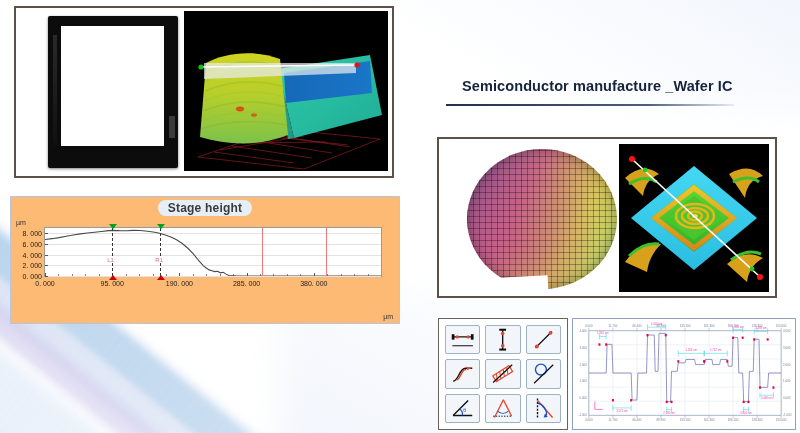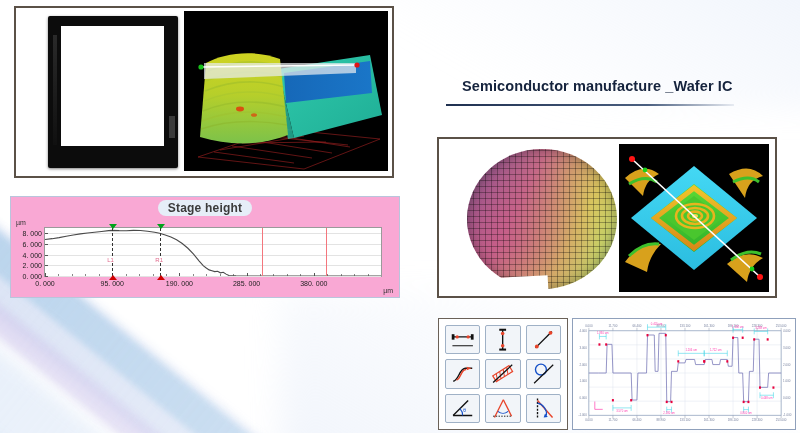--- a/index.html
+++ b/index.html
@@ -42,21 +42,21 @@
   #glass-photo{position:absolute;left:32px;top:8px;width:130px;height:152px;}
   .glass-outer{position:absolute;inset:0;background:#0c0c0c;border-radius:2px;
       box-shadow:0 1px 3px rgba(0,0,0,.5);}
   .glass-outer:after{content:"";position:absolute;left:5px;top:19px;width:4px;height:110px;
       background:linear-gradient(180deg,#2a2a2a,#101010);}
   .glass-inner{position:absolute;left:13px;top:10px;right:14px;bottom:22px;background:#fff;}
   .glass-tab{position:absolute;right:3px;top:100px;width:6px;height:22px;background:#3a3a3a;}
   #surface-3d{position:absolute;left:168px;top:3px;width:204px;height:160px;background:#000;overflow:hidden;}
 
   
-  #panel-chart{left:10px;top:196px;width:390px;height:102px;border:1px solid #b9c5dc;background:#f9a8d4;padding:0;}
+  #panel-chart{left:10px;top:196px;width:390px;height:128px;border:1px solid #b9c5dc;background:#fdba74;padding:0;}
   #chart-title{position:absolute;left:0;right:0;top:4px;text-align:center;font-size:12px;
       font-weight:bold;color:#3b3b3b;letter-spacing:.2px;}
   #chart-title span{background:#e6eef8;border-radius:9px;padding:1px 10px;}
   #yaxis-unit{position:absolute;left:5px;top:22px;font-size:7px;color:#333;}
   #xaxis-unit{position:absolute;right:6px;bottom:3px;font-size:7px;color:#333;}
   #plot{position:absolute;left:33px;top:30px;width:336px;height:48px;border:1px solid #9a9a9a;
       border-top-color:#9a9a9a;background:#fff;}
   .hgrid{position:absolute;left:0;right:0;height:1px;background:#e3e3e3;}
   .ytick{position:absolute;right:100%;margin-right:3px;transform:translateY(-50%);
       font-size:7px;color:#222;white-space:nowrap;}

